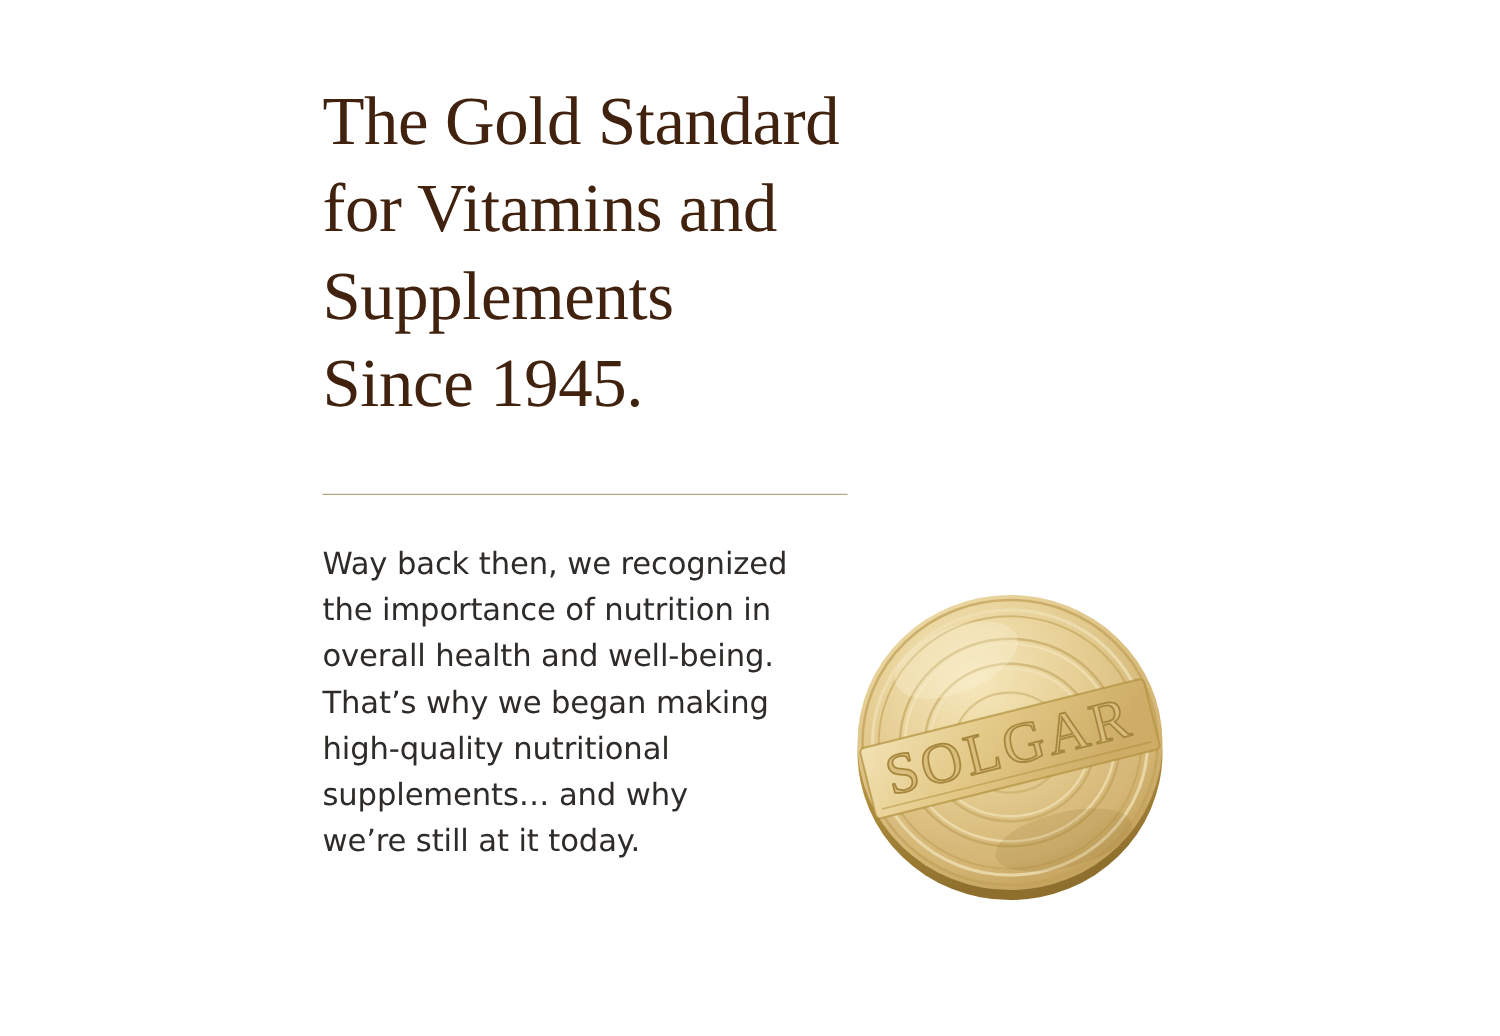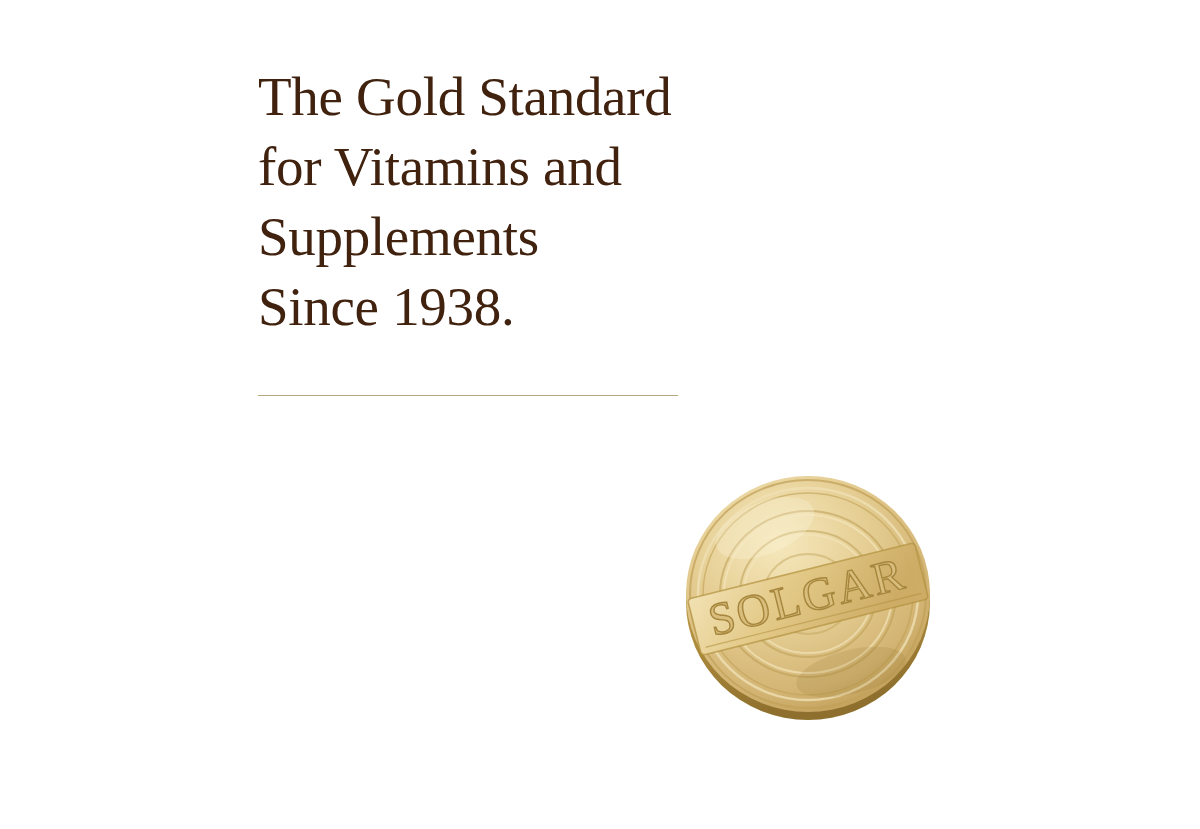--- a/index.html
+++ b/index.html
@@ -69,24 +69,31 @@
 </style>
 </head>
 <body>
 
 <div class="page">
 
   <div class="content">
     <h1 class="headline">The Gold Standard
 for Vitamins and
 Supplements
-Since 1938.</h1>
+Since 1945.</h1>
 
     <div class="divider"></div>
 
+    <p class="body-copy">Way back then, we recognized
+the importance of nutrition in
+overall health and well-being.
+That’s why we began making
+high-quality nutritional
+supplements… and why
+we’re still at it today.</p>
   </div>
 
   <div class="seal-wrap">
     <svg class="seal" viewBox="0 0 250 258">
       <defs>
         <radialGradient id="goldFace" cx="38%" cy="28%" r="82%">
           <stop offset="0%" stop-color="#f6e8bd"></stop>
           <stop offset="42%" stop-color="#e6cf95"></stop>
           <stop offset="78%" stop-color="#d3b473"></stop>
           <stop offset="100%" stop-color="#b9974e"></stop>

